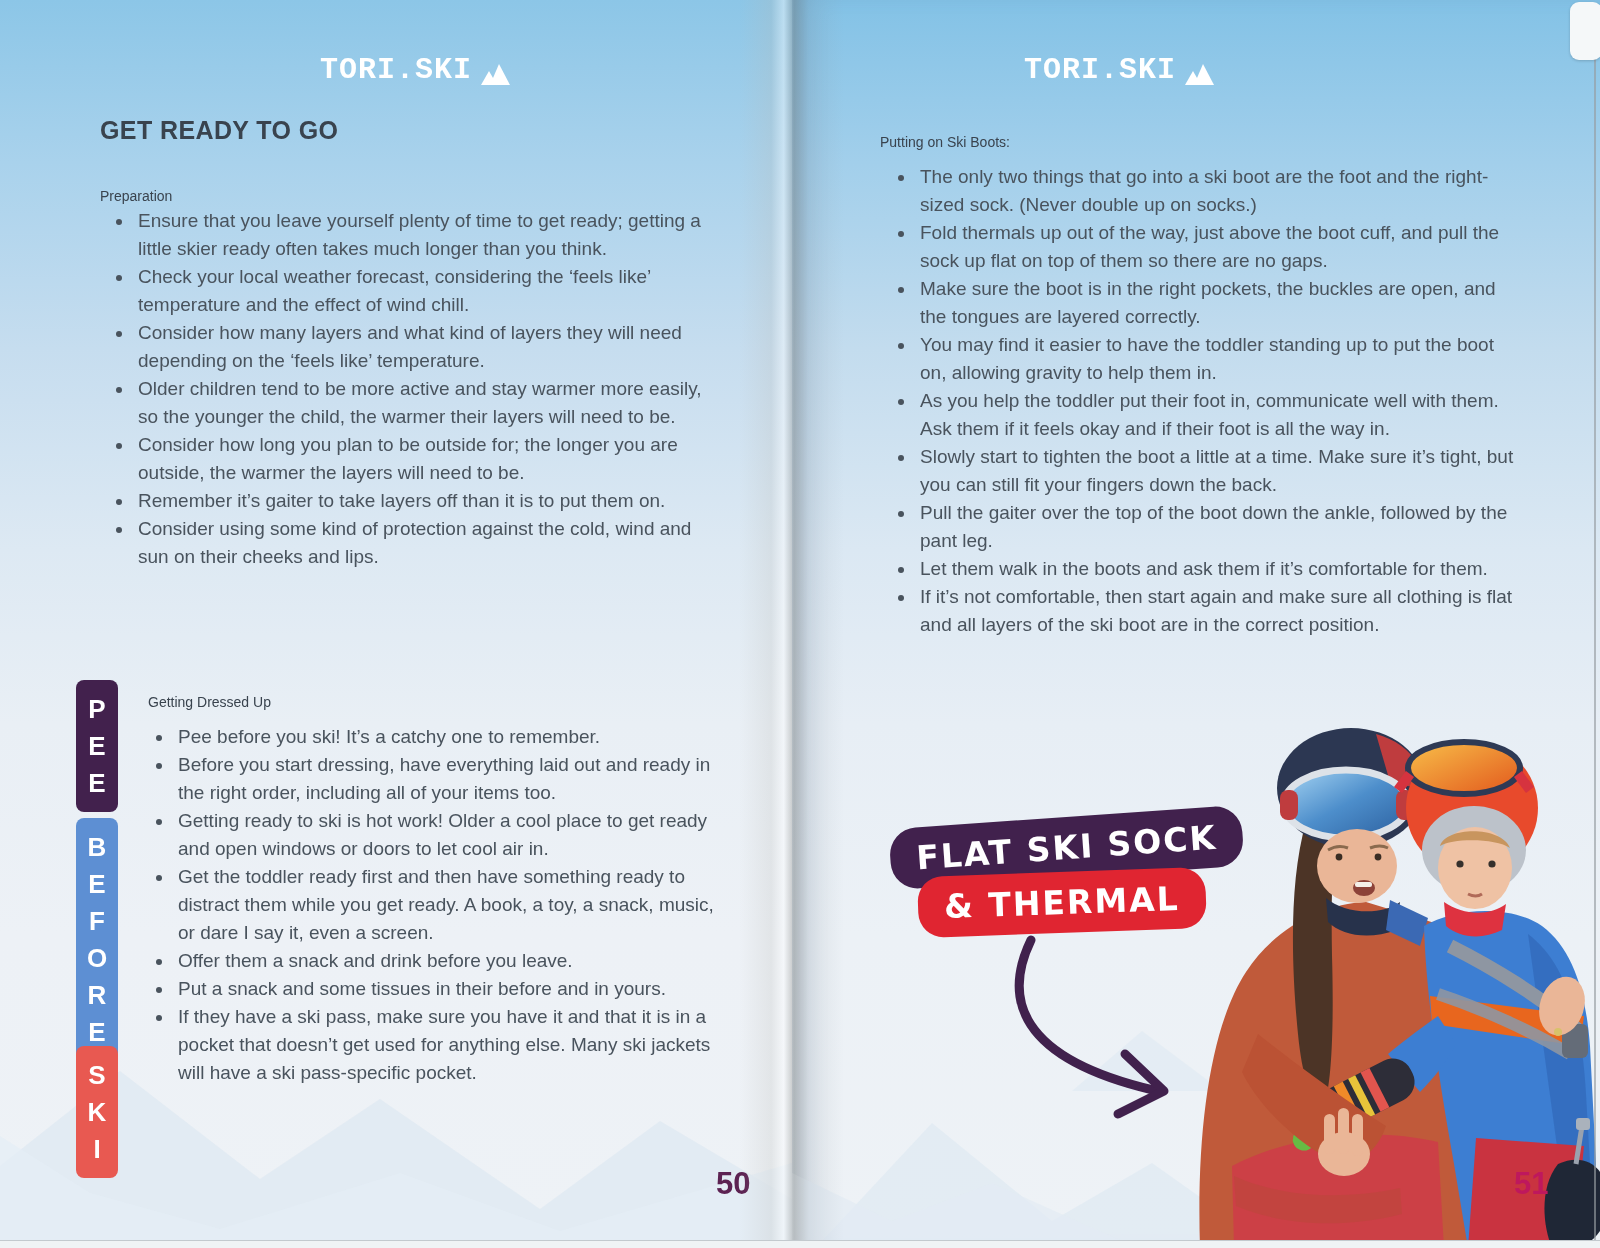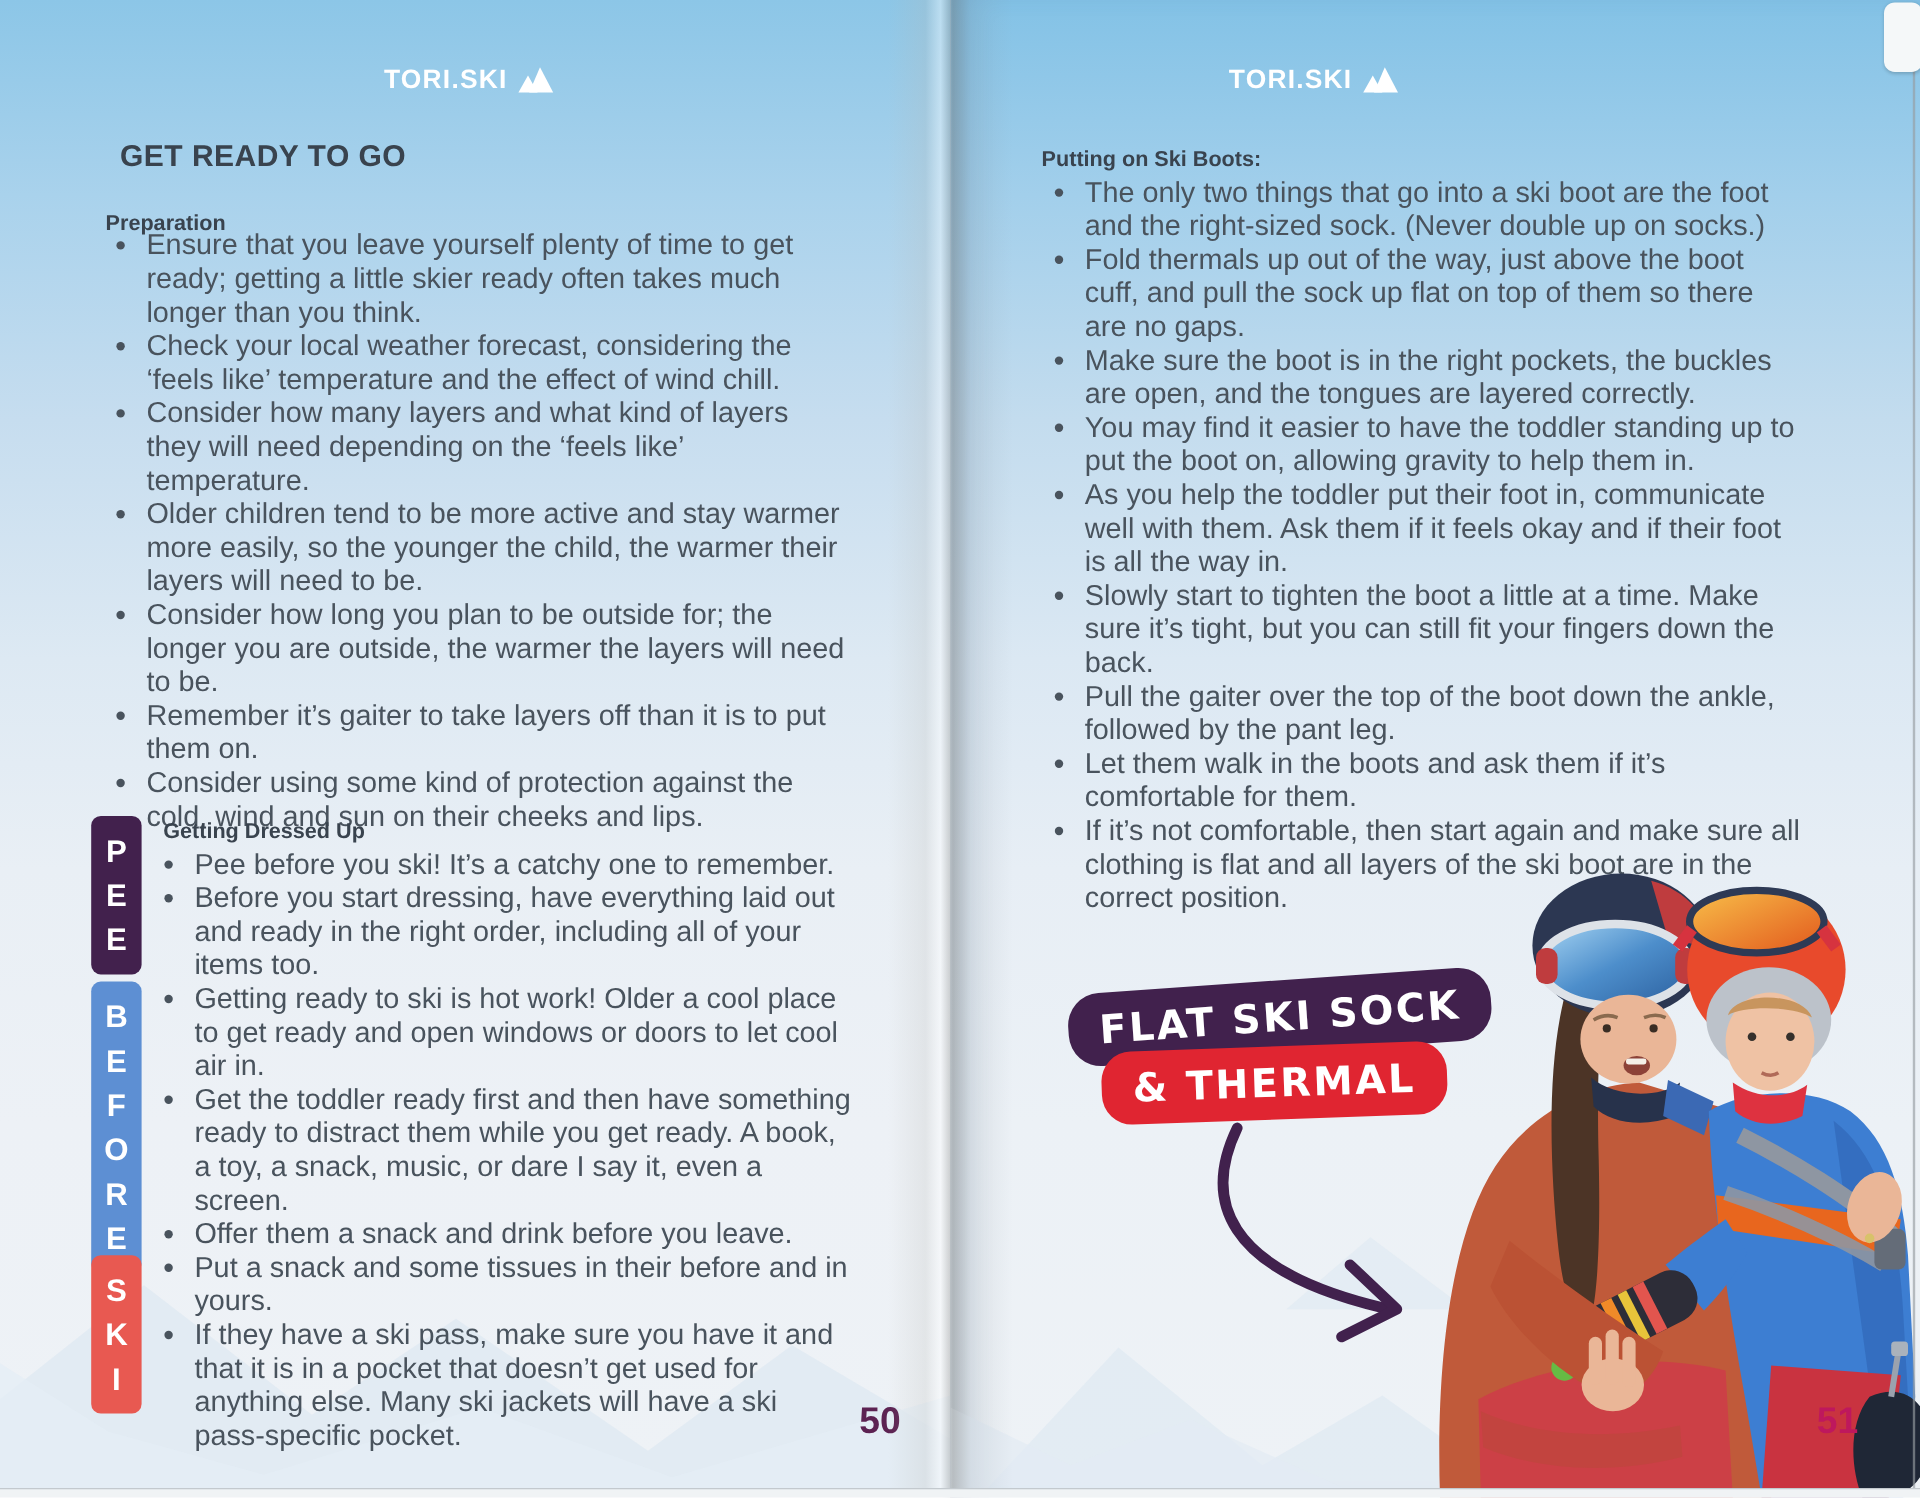--- a/index.html
+++ b/index.html
@@ -21,26 +21,26 @@
       rgba(160,160,155,0) 100%);z-index:5;}
   .bottom-edge{position:absolute;left:0;bottom:0;width:1600px;height:7px;
     background:#f0f3f5;border-top:1px solid rgba(140,150,160,.45);z-index:6;}
   .right-edge-line{position:absolute;left:1594px;top:56px;width:2px;height:1186px;
     background:rgba(150,156,162,.65);z-index:6;}
   .scroll-thumb{position:absolute;left:1570px;top:2px;width:32px;height:58px;
     background:#f5f8f9;border-radius:9px;box-shadow:0 1px 3px rgba(0,0,0,.18);z-index:7;}
 
   
   .logo{position:absolute;display:flex;align-items:flex-end;gap:6px;color:#ffffff;
-    font-weight:bold;font-size:22px;letter-spacing:1px;z-index:2;}
+    font-weight:bold;font-size:30px;letter-spacing:1px;z-index:2;font-family:Liberation Mono, monospace;}
   .logo svg{display:block;}
   .page-title{position:absolute;left:84px;top:100px;margin:16px;font-size:25px;
     font-weight:bold;color:#3b444e;letter-spacing:.4px;z-index:2;}
-  .sec-h{position:absolute;margin:4px;font-size:18px;font-weight:bold;color:#39434e;z-index:2;}
-  .bullets{position:absolute;margin:0;font-size:24px;line-height:28px;color:#49535d;
+  .sec-h{position:absolute;margin:16px;font-size:14px;font-weight:normal;color:#39434e;z-index:2;}
+  .bullets{position:absolute;margin:16px;font-size:19px;line-height:28px;color:#49535d;
     z-index:2;list-style:disc;}
   .bullets li{margin:0;padding-left:4px;}
 
   
   .prep-h{left:84px;top:172px;}
   .prep-ul{left:84px;top:191px;width:588px;padding-left:34px;}
   .dress-h{left:132px;top:678px;}
   .dress-ul{left:120px;top:707px;width:552px;padding-left:38px;}
 
   

